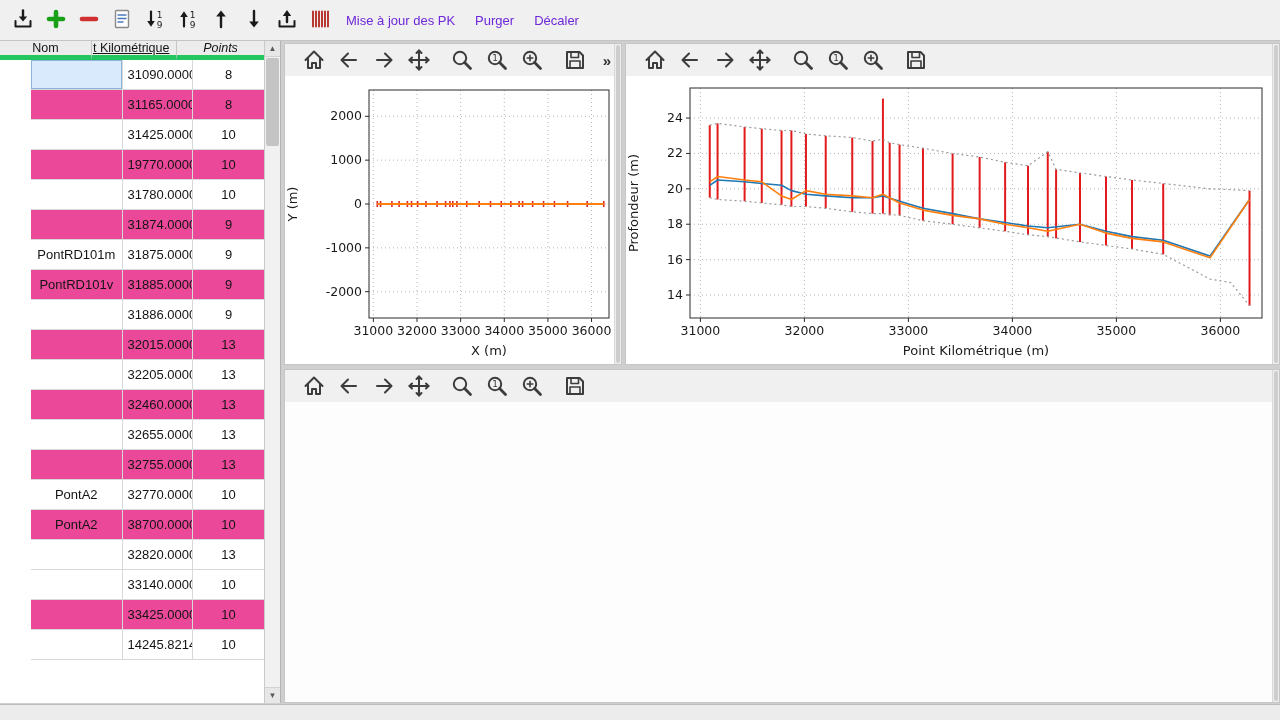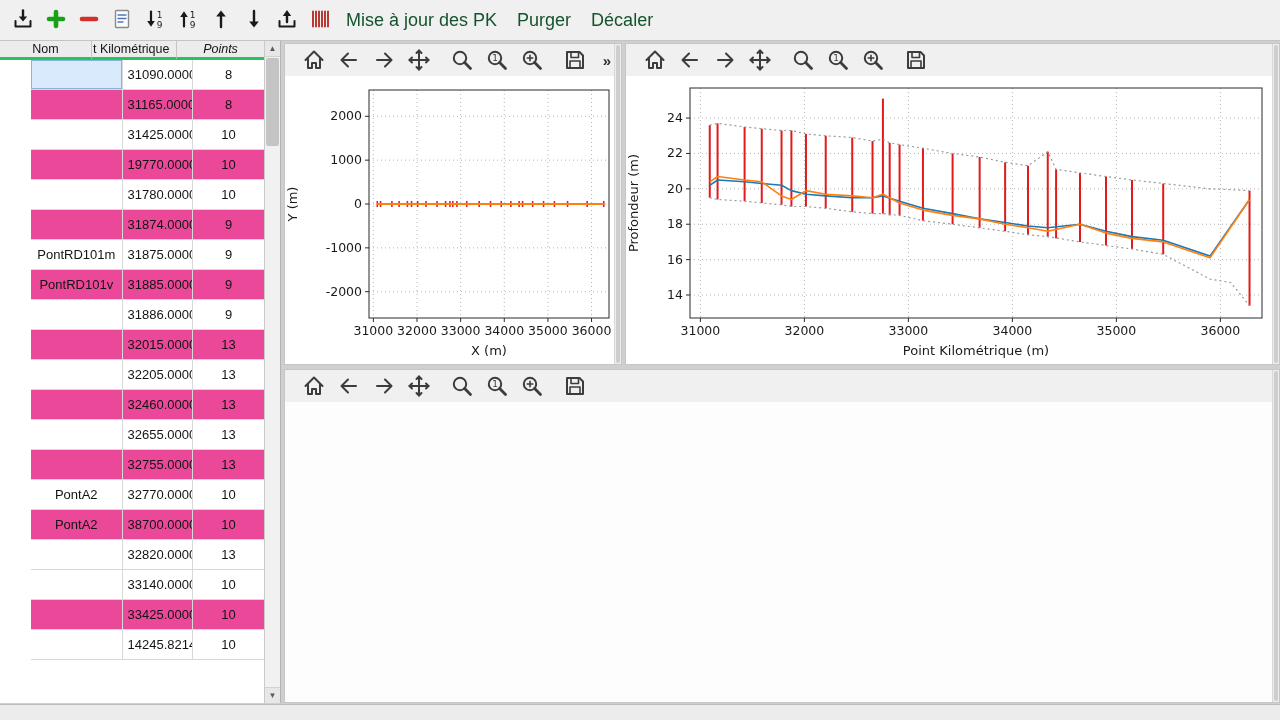--- a/index.html
+++ b/index.html
@@ -12,33 +12,33 @@
   
   .toolbar-top {
     position:absolute; left:0; top:0; width:1280px; height:41px;
     background:#f0f0f0; border-bottom:1px solid #c4c4c4;
     display:flex; align-items:center; padding-left:6px;
   }
   .tbtn {
     height:34px; min-width:33px; border:none; background:transparent;
     display:flex; align-items:center; justify-content:center; font:inherit; cursor:default;
   }
-  .tbtn.text { padding:0 10px; font-size:18px; color:#14532d; }
+  .tbtn.text { padding:0 10px; font-size:13px; color:#6d28d9; }
   
   .table-panel {
     position:absolute; left:0; top:41px; width:281px; height:662px;
     background:#fff; border-right:1px solid #b3b3b3;
   }
   .thead { display:flex; height:19px; }
   .th {
-    background:#ececec; border-right:1px solid #c6c6c6; border-bottom:3px solid #22c55e;
+    background:#ececec; border-right:1px solid #c6c6c6; border-bottom:5px solid #22c55e;
     font-size:12.5px; display:flex; align-items:center; justify-content:center; overflow:hidden; white-space:nowrap;
   }
   .th.c-nom { width:92px; }
-  .th.c-pk { width:85px; justify-content:flex-start; padding-left:1px; }
+  .th.c-pk { width:85px; justify-content:flex-start; padding-left:1px;text-decoration:underline; }
   .th.c-points { width:88px;font-style:italic; }
   .tbody { position:absolute; left:0; top:19px; width:265px; height:643px; overflow:hidden; background:#fff; }
   .tr { display:flex; height:30px; background:#fff;margin-left:31px; }
   .tr.alt { background:#ec4899; }
   .td {
     border-right:1px solid #d8d8d8; border-bottom:1px solid #d8d8d8;
     display:flex; align-items:center; font-size:13px; overflow:hidden; white-space:nowrap;
   }
   .td.c-nom { width:112px; justify-content:center; }
   .td.c-pk { width:85px; padding-left:5px; }

